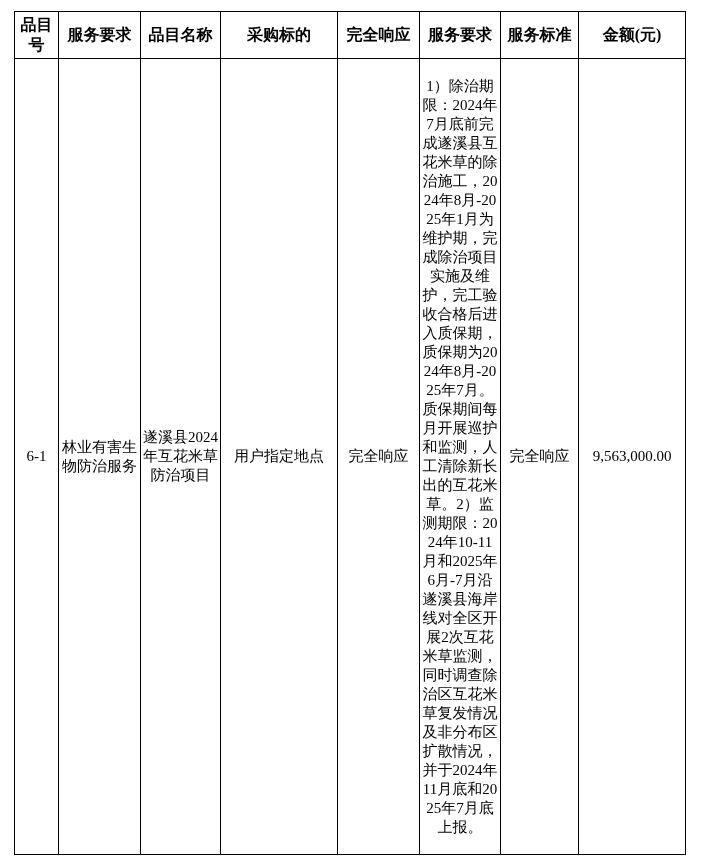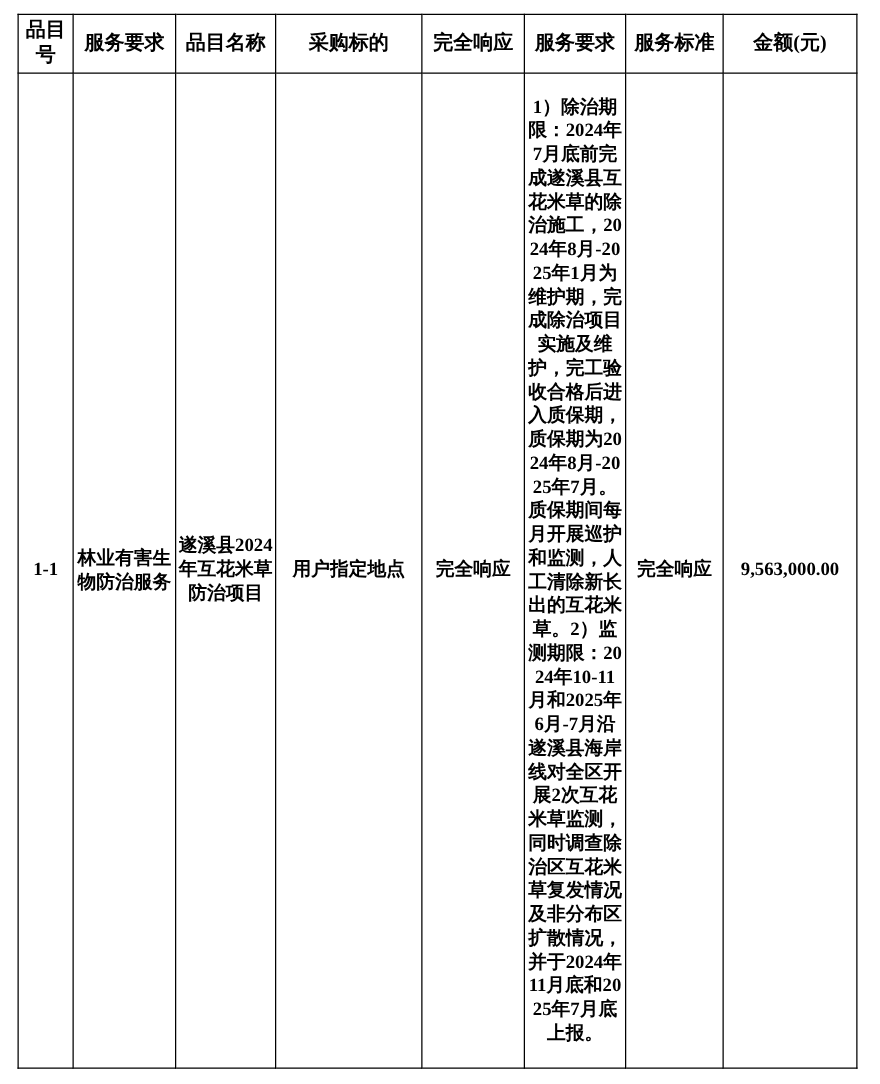--- a/index.html
+++ b/index.html
@@ -22,21 +22,20 @@
     width: 671px;
     background: #ffffff;
   }
   table.proc-table th,
   table.proc-table td {
     border: 1px solid #000000;
     vertical-align: middle;
     text-align: center;
     padding: 0 2px;
     overflow: hidden;
-    font-weight: bold;
   }
   table.proc-table th {
     font-size: 16px;
     font-weight: bold;
     line-height: 20px;
     height: 46px;
     word-break: break-all;
   }
   table.proc-table td {
     font-size: 15px;
@@ -84,21 +83,21 @@
         <th>品目名称</th>
         <th>采购标的</th>
         <th>完全响应</th>
         <th>服务要求</th>
         <th>服务标准</th>
         <th class="amount">金额(元)</th>
       </tr>
     </thead>
     <tbody>
       <tr>
-        <td>1-1</td>
+        <td>6-1</td>
         <td>林业有害生物防治服务</td>
         <td>遂溪县2024年互花米草防治项目</td>
         <td>用户指定地点</td>
         <td>完全响应</td>
         <td class="service-time">1）除治期限：2024年7月底前完成遂溪县互花米草的除治施工，2024年8月-2025年1月为维护期，完成除治项目实施及维护，完工验收合格后进入质保期，质保期为2024年8月-2025年7月。质保期间每月开展巡护和监测，人工清除新长出的互花米草。2）监测期限：2024年10-11月和2025年6月-7月沿遂溪县海岸线对全区开展2次互花米草监测，同时调查除治区互花米草复发情况及非分布区扩散情况，并于2024年11月底和2025年7月底上报。</td>
         <td>完全响应</td>
         <td class="amount">9,563,000.00</td>
       </tr>
     </tbody>
   </table>

